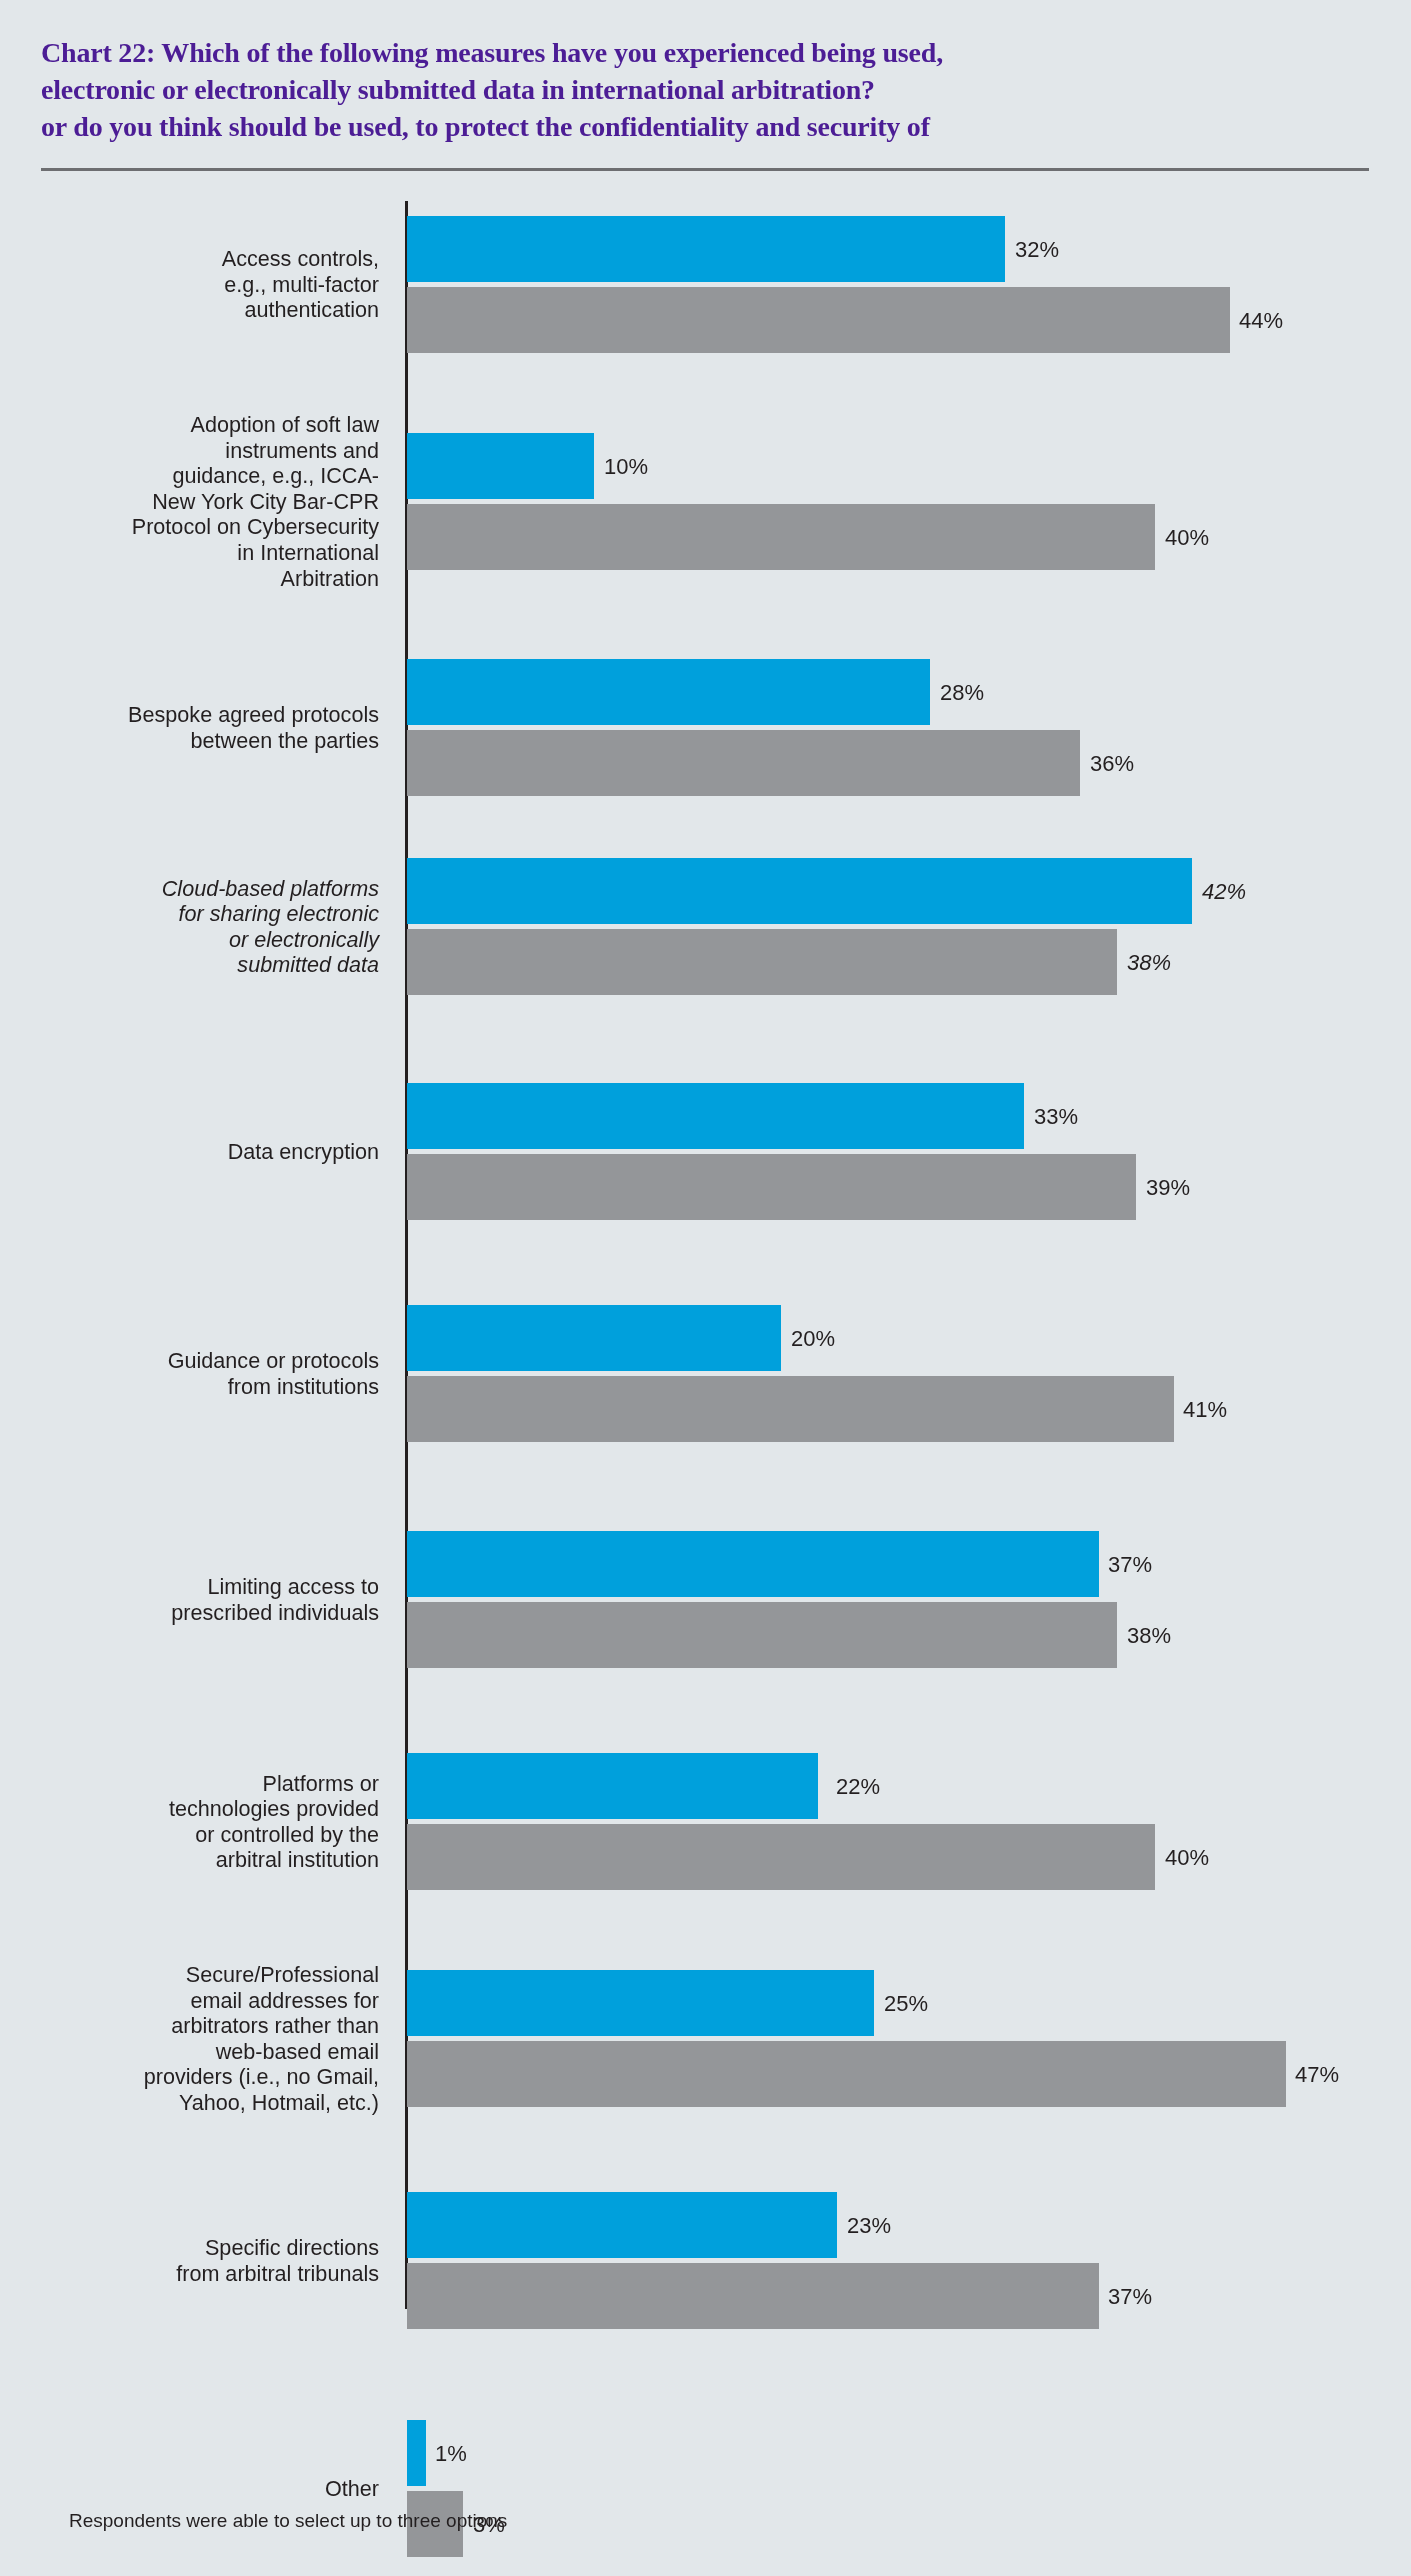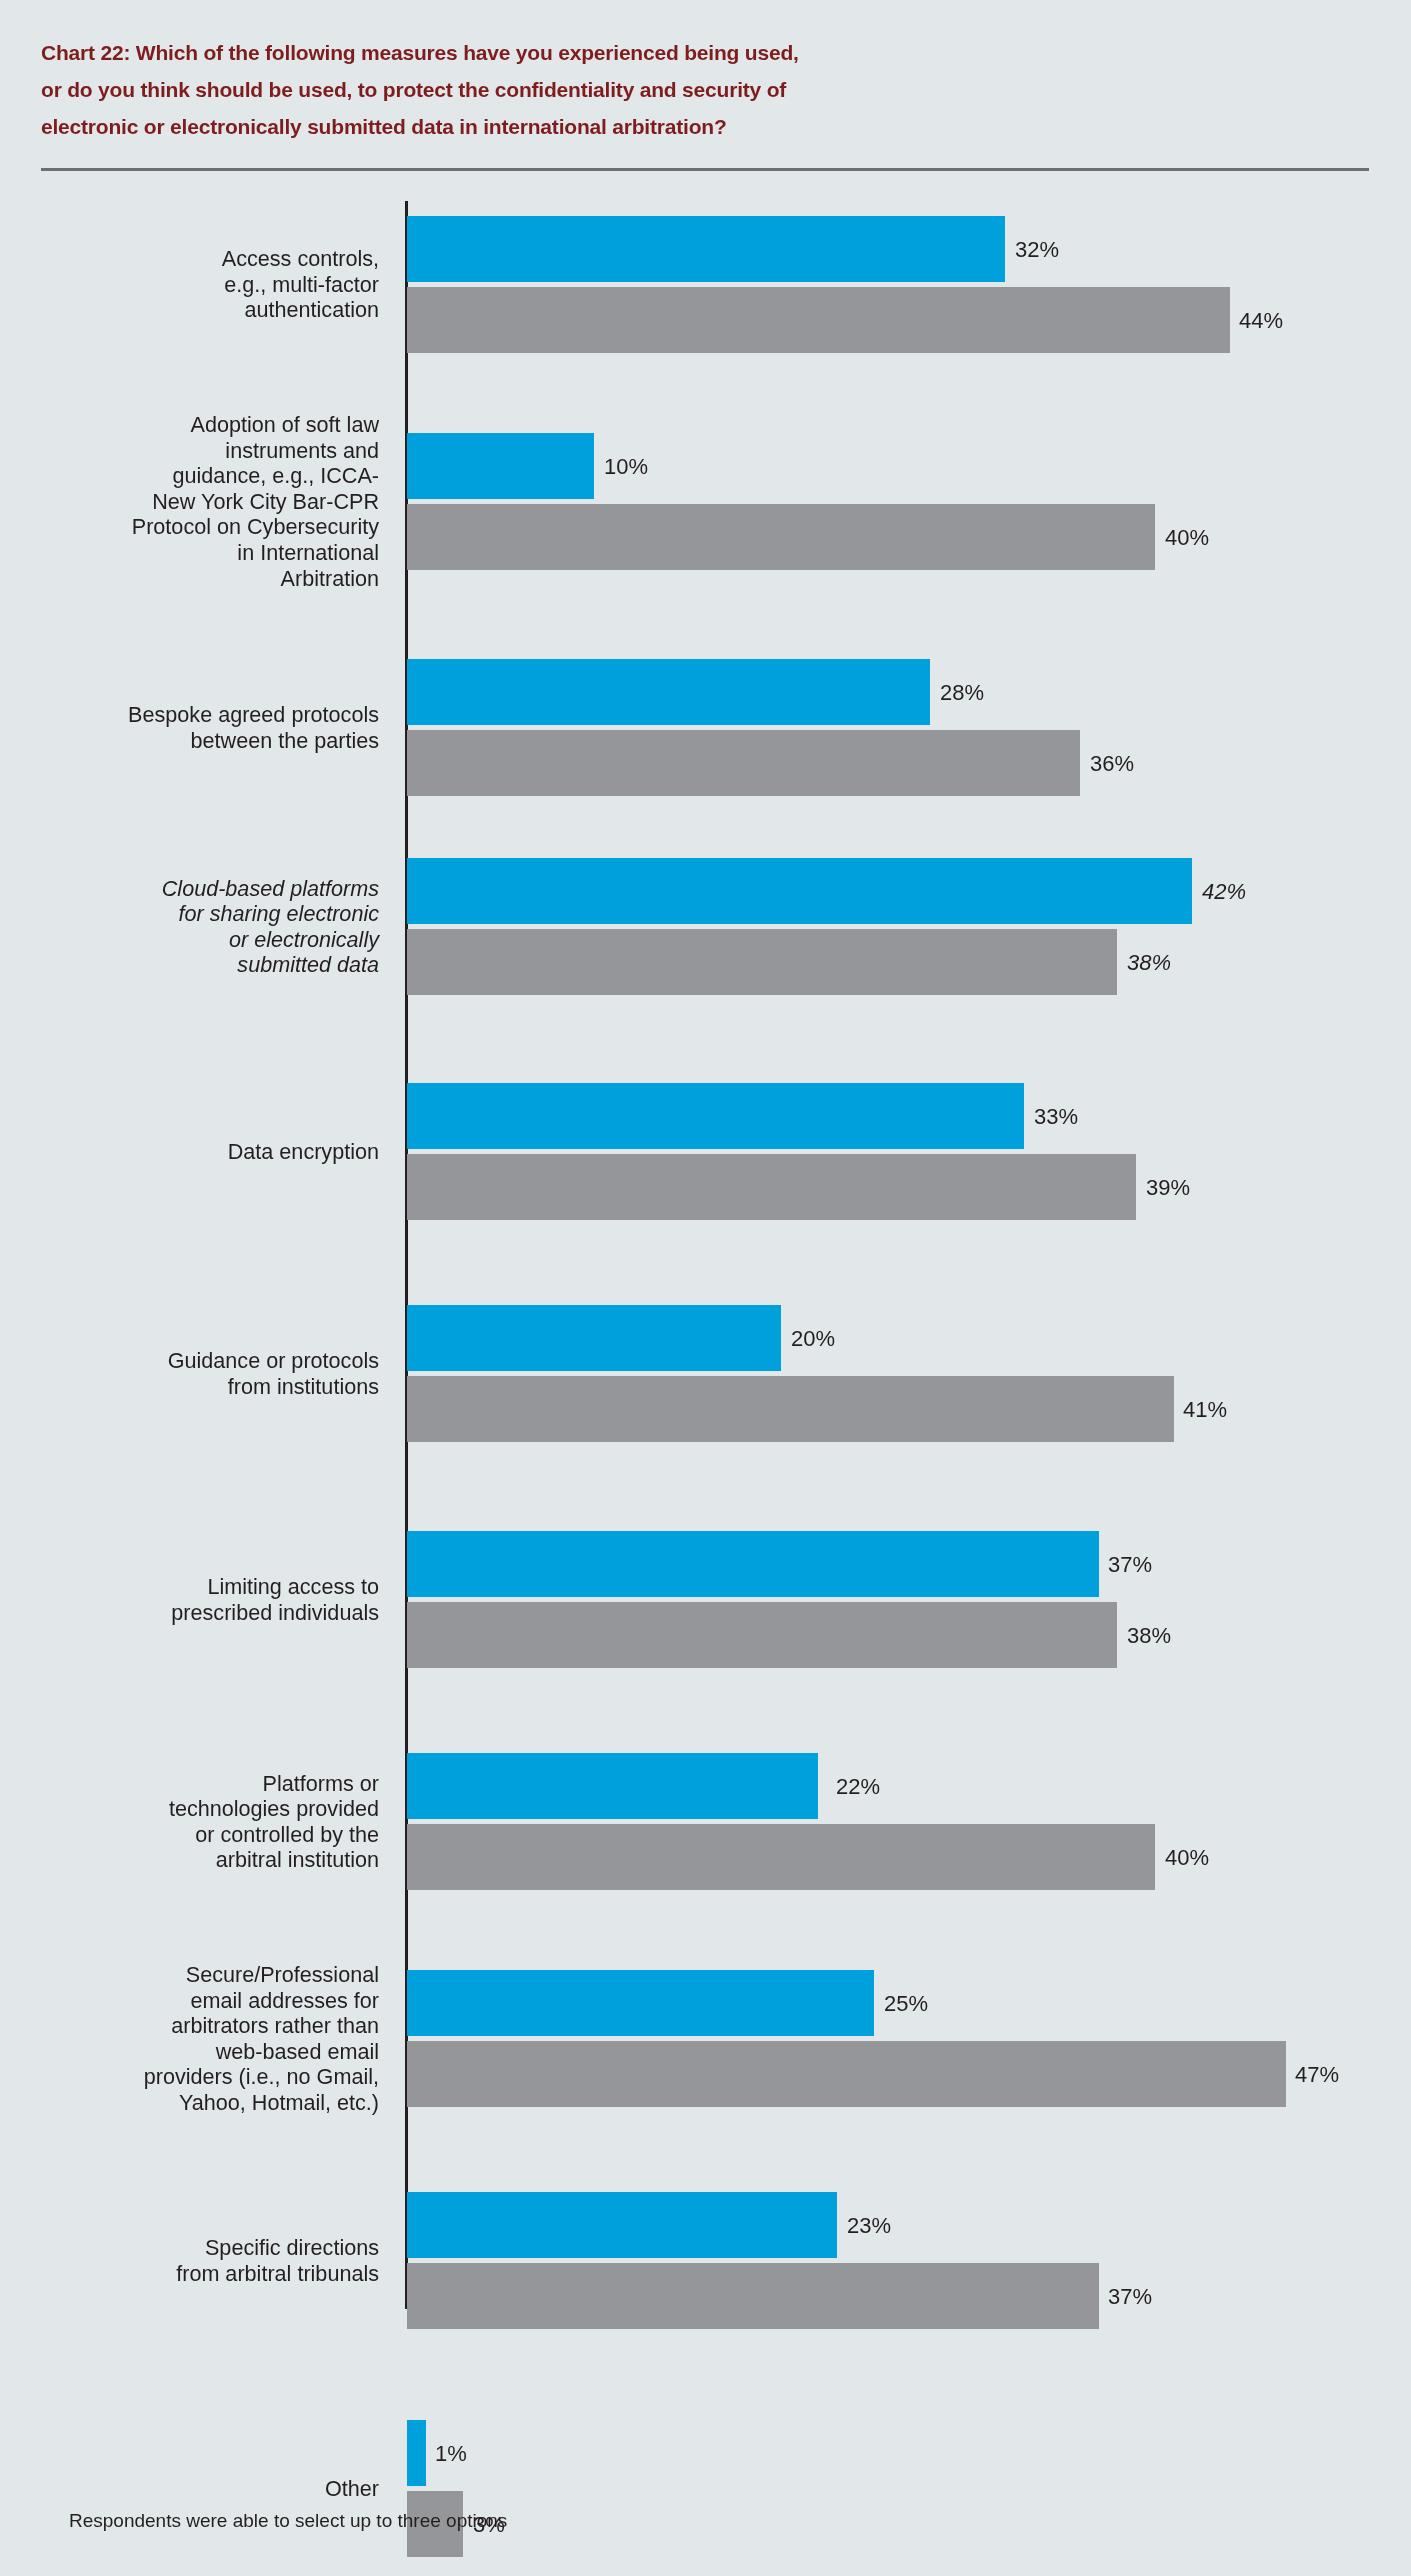--- a/index.html
+++ b/index.html
@@ -12,26 +12,27 @@
     overflow:hidden;
   }
   #page{position:relative;width:1411px;height:2576px;}
 
   
   .title-block{
     position:absolute;
     left:41px; top:34px; width:1252px;
   }
   .title-line{
-    font-size:21px;
+    font-size:28px;
     font-weight:bold;
     line-height:37px;
     letter-spacing:-0.2px;
-    color:#7f1d1d;
-    white-space:nowrap;
+    color:#4c1d95;
+    white-space:nowrap;
+    font-family:Liberation Serif, serif;
   }
   .rule{
     position:absolute;
     left:41px; top:168px;
     width:1328px; height:2.6px;
     background:#6D6E71;
   }
 
   
   .plot{
@@ -104,22 +105,22 @@
     white-space:nowrap;
   }
 </style>
 </head>
 <body>
 
 <div id="page">
 
   <div class="title-block">
     <div class="title-line">Chart 22: Which of the following measures have you experienced being used,</div>
+    <div class="title-line">electronic or electronically submitted data in international arbitration?</div>
     <div class="title-line">or do you think should be used, to protect the confidentiality and security of</div>
-    <div class="title-line">electronic or electronically submitted data in international arbitration?</div>
   </div>
   <div class="rule"></div>
 
   <div class="plot">
     <div class="axis-line"></div>
     <div id="groups">
         <div class="group" style="top: 15px; height: 138px;">
           <div class="cat-label" style="top: 30px;">
             <div>Access controls,</div>
             <div>e.g., multi-factor</div>

